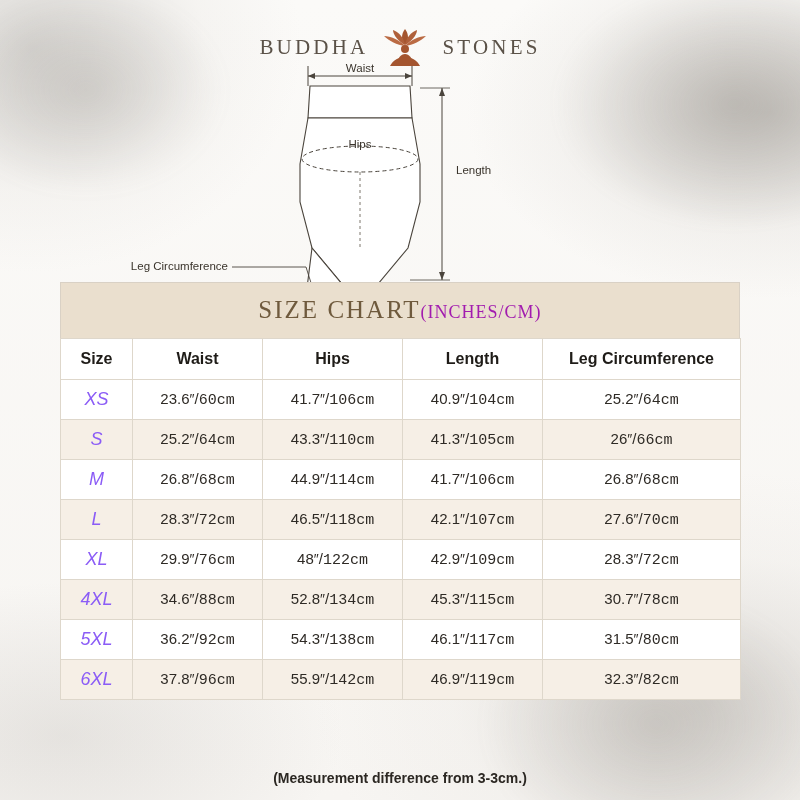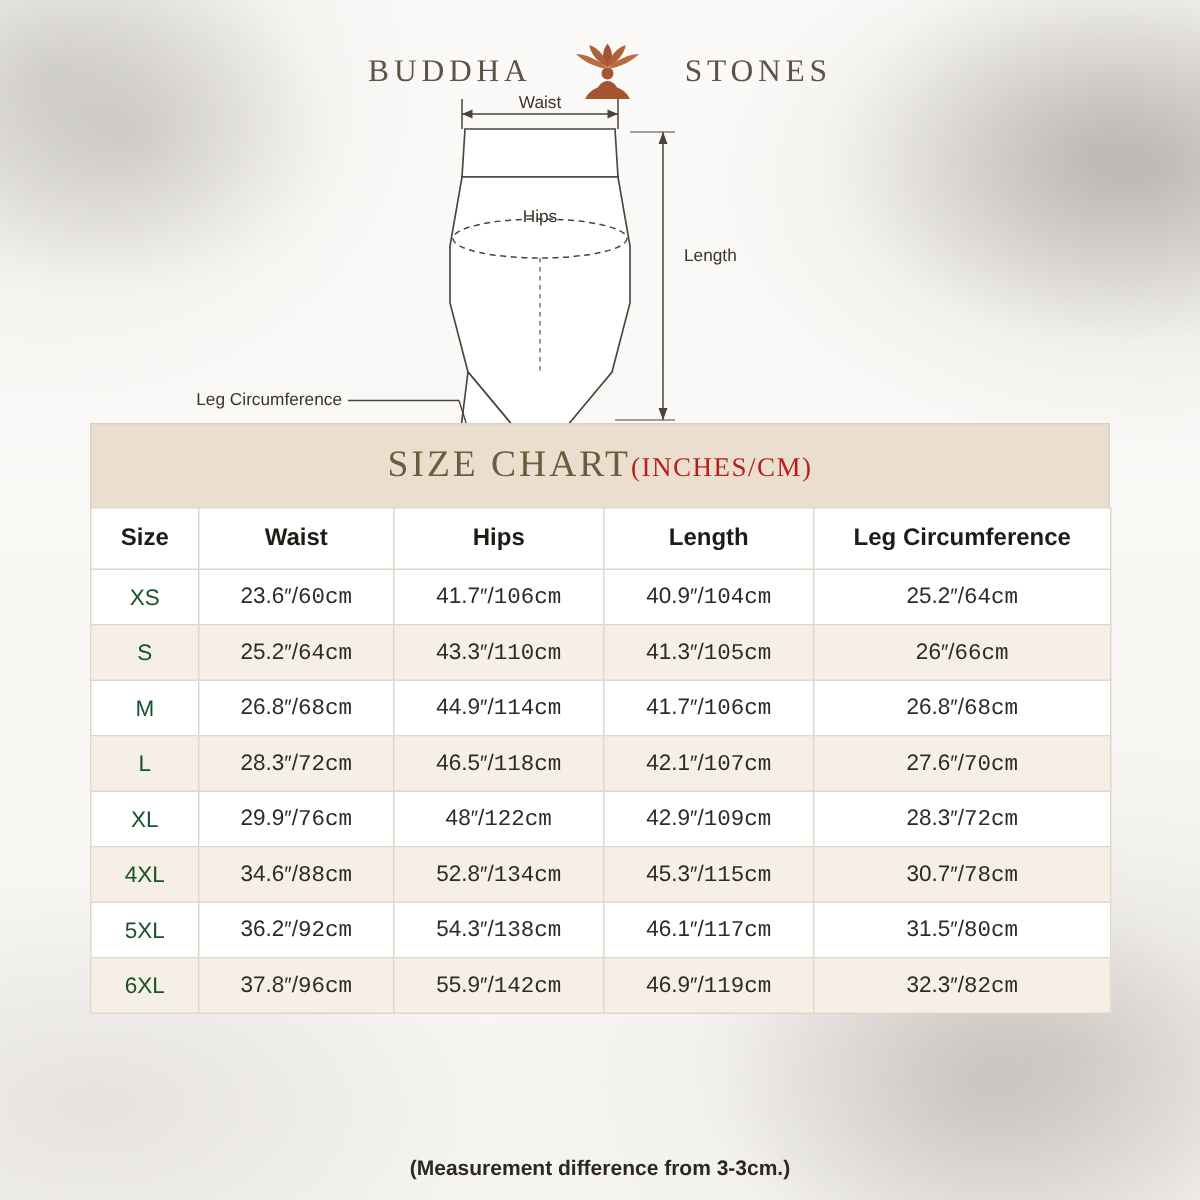--- a/index.html
+++ b/index.html
@@ -47,21 +47,20 @@
   }
 
   
   .brand {
     position: absolute;
     top: 22px;
     left: 0; right: 0;
     display: flex;
     align-items: center;
     justify-content: center;
-    gap: 14px;
     z-index: 5;
   }
   .brand-word {
     font-family: "Liberation Serif", serif;
     font-size: 21px;
     letter-spacing: 3.2px;
     color: #5b5248;
     font-weight: 400;
   }
   .brand-mark {
@@ -100,21 +99,21 @@
     font-family: "Liberation Serif", serif;
     font-size: 25px;
     letter-spacing: 2px;
     color: #6f5a3d;
     font-weight: 400;
   }
   .chart-title .t-sub {
     font-family: "Liberation Serif", serif;
     font-size: 18px;
     letter-spacing: 1px;
-    color: #b91c1c;
+    color: #a21caf;
     font-weight: 400;
   }
   table.size-table {
     border-collapse: collapse;
     width: 680px;
     table-layout: fixed;
     background: #fff;
   }
   table.size-table th,
   table.size-table td {
@@ -133,22 +132,23 @@
   }
   table.size-table td {
     font-size: 15px;
     padding: 9px 2px;
     white-space: nowrap;
   }
   table.size-table tr.alt td {
     background: #f6efe6;
   }
   table.size-table td.sz {
-    font-size: 15px;
-    color: #14532d;
+    font-size: 18px;
+    color: #8b5cf6;
+    font-style: italic;
   }
   .unit { font-size: 15px; font-family: Liberation Mono, monospace; }
   .inch-mark { font-size: 14px; }
 
   .footnote {
     position: absolute;
     left: 0; right: 0;
     top: 770px;
     text-align: center;
     font-size: 14px;

